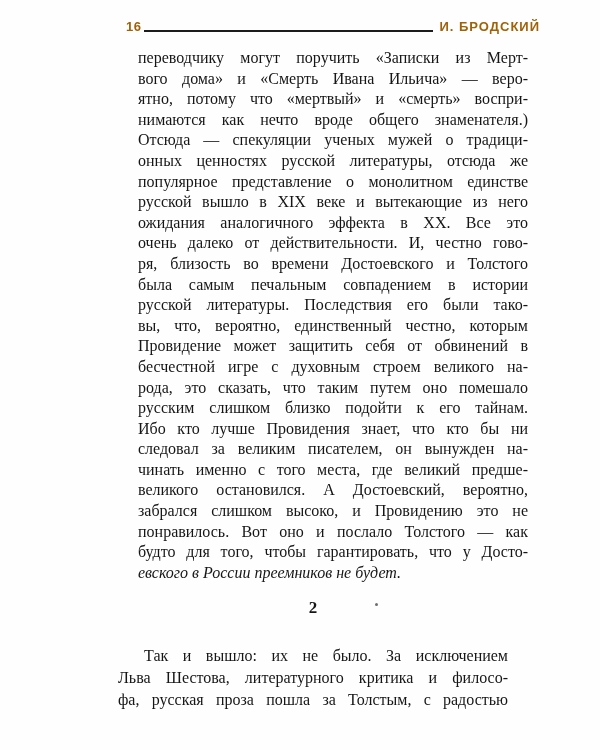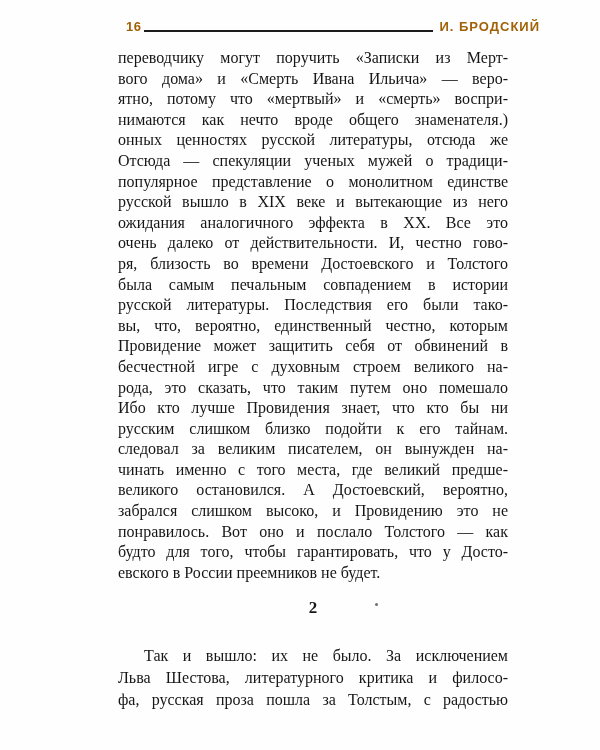--- a/index.html
+++ b/index.html
@@ -49,31 +49,32 @@
     white-space: nowrap;
   }
   
   .textblock {
     position: absolute;
     left: 118px;
     width: 390px;
     font-size: 16px;
     color: #161616;
   }
-  #para1 { top: 48px;  line-height: 20.6px; }
+  #para1 { top: 48px;  line-height: 20.6px; margin-left: 20px; }
   #para2 { top: 633px; line-height: 22px; margin-top: 12px; }
   .line {
     text-align: justify;
     text-align-last: justify;
     white-space: normal;
     overflow: hidden;
   }
   .line.flush {
     text-align: center;
     text-align-last: left;
+    font-style: italic;
   }
   .line.indent {
     text-indent: 26px;
   }
   
   .section-number {
     position: absolute;
     top: 598px;
     left: 118px;
     width: 390px;
@@ -102,35 +103,35 @@
     <span class="pagenum">16</span>
     <span class="rule"></span>
     <span class="author">И. БРОДСКИЙ</span>
   </div>
 
   <div id="para1" class="textblock">
       <div class="line">переводчику могут поручить «Записки из Мерт-</div>
       <div class="line">вого дома» и «Смерть Ивана Ильича» — веро-</div>
       <div class="line">ятно, потому что «мертвый» и «смерть» воспри-</div>
       <div class="line">нимаются как нечто вроде общего знаменателя.)</div>
+      <div class="line">Отсюда — спекуляции ученых мужей о традици-</div>
       <div class="line">онных ценностях русской литературы, отсюда же</div>
-      <div class="line">Отсюда — спекуляции ученых мужей о традици-</div>
       <div class="line">популярное представление о монолитном единстве</div>
       <div class="line">русской вышло в XIX веке и вытекающие из него</div>
       <div class="line">ожидания аналогичного эффекта в XX. Все это</div>
       <div class="line">очень далеко от действительности. И, честно гово-</div>
       <div class="line">ря, близость во времени Достоевского и Толстого</div>
       <div class="line">была самым печальным совпадением в истории</div>
       <div class="line">русской литературы. Последствия его были тако-</div>
       <div class="line">вы, что, вероятно, единственный честно, которым</div>
       <div class="line">Провидение может защитить себя от обвинений в</div>
       <div class="line">бесчестной игре с духовным строем великого на-</div>
       <div class="line">рода, это сказать, что таким путем оно помешало</div>
+      <div class="line">русским слишком близко подойти к его тайнам.</div>
       <div class="line">Ибо кто лучше Провидения знает, что кто бы ни</div>
-      <div class="line">русским слишком близко подойти к его тайнам.</div>
       <div class="line">следовал за великим писателем, он вынужден на-</div>
       <div class="line">чинать именно с того места, где великий предше-</div>
       <div class="line">великого остановился. А Достоевский, вероятно,</div>
       <div class="line">забрался слишком высоко, и Провидению это не</div>
       <div class="line">понравилось. Вот оно и послало Толстого — как</div>
       <div class="line">будто для того, чтобы гарантировать, что у Досто-</div>
       <div class="line flush">евского в России преемников не будет.</div>
     </div>
 
   <div class="section-number">2</div>

